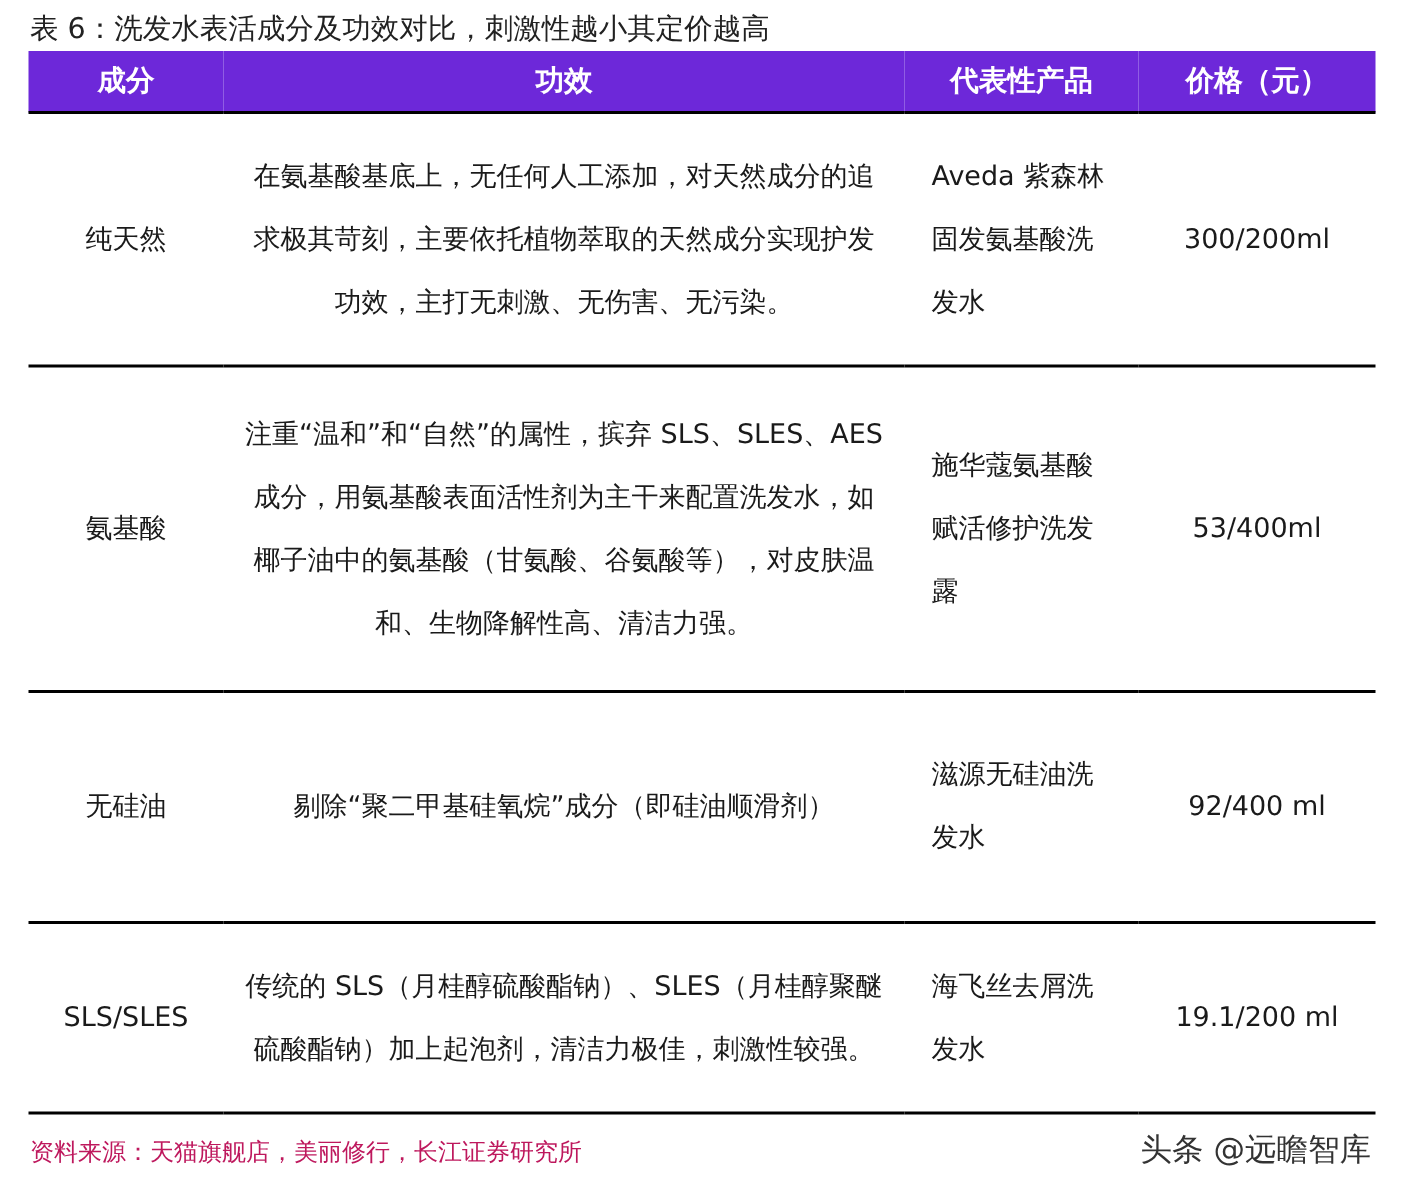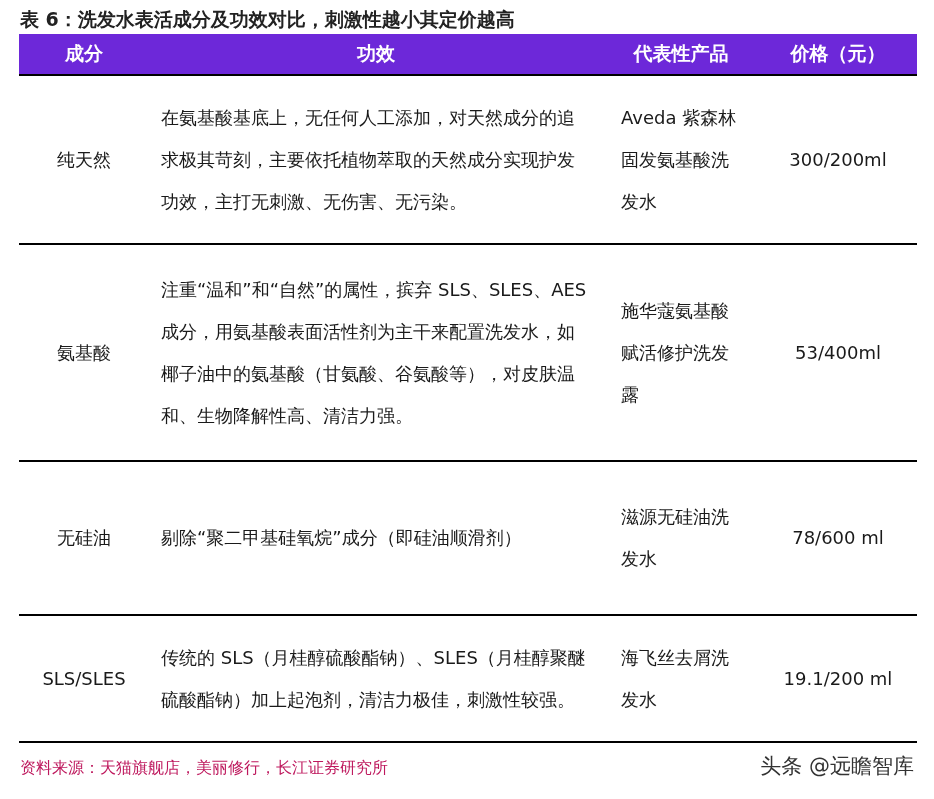--- a/index.html
+++ b/index.html
@@ -5,38 +5,37 @@
   html, body { margin: 0; padding: 0; background: #ffffff; }
   body {
     width: 934px; height: 799px; position: relative; overflow: hidden;
     font-family: "DejaVu Sans", "Liberation Sans", sans-serif;
     color: #1a1a1a;
   }
   .title {
     position: absolute; left: 20px; top: 6px;
     font-size: 19px; line-height: 26px; color: #222;
     white-space: nowrap;
-    font-weight: bold;
   }
   table.main {
     position: absolute; left: 19px; top: 34px; width: 898px;
     border-collapse: collapse; table-layout: fixed;
   }
   table.main th {
     background: #6d28d9; color: #fff; font-weight: bold;
     font-size: 19px; height: 40px; padding: 0; text-align: center;
     border-bottom: 2px solid #000;
   }
   table.main td {
     text-align: center; vertical-align: middle; padding: 0;
     font-size: 18px; line-height: 42px; color: #1a1a1a;
     border-bottom: 2px solid #000;
   }
   td.eff { padding: 0 6px; }
-  td.eff .txt { display: inline-block; width: 430px; text-align: left; }
+  td.eff .txt { display: inline-block; width: 430px; text-align: center; }
   td.prod .txt { display: inline-block; width: 120px; text-align: left; }
   tr.r1 td { height: 167px; }
   tr.r2 td { height: 215px; margin-top: 46px; }
   tr.r3 td { height: 152px; }
   tr.r4 td { height: 125px; }
   .source {
     position: absolute; left: 20px; top: 758px;
     font-size: 16px; color: #be185d; white-space: nowrap;
   }
   .watermark {
@@ -74,21 +73,21 @@
     <tr class="r2">
       <td>氨基酸</td>
       <td class="eff"><span class="txt">注重“温和”和“自然”的属性，摈弃 SLS、SLES、AES 成分，用氨基酸表面活性剂为主干来配置洗发水，如椰子油中的氨基酸（甘氨酸、谷氨酸等），对皮肤温和、生物降解性高、清洁力强。</span></td>
       <td class="prod"><span class="txt">施华蔻氨基酸赋活修护洗发露</span></td>
       <td>53/400ml</td>
     </tr>
     <tr class="r3">
       <td>无硅油</td>
       <td class="eff"><span class="txt">剔除“聚二甲基硅氧烷”成分（即硅油顺滑剂）</span></td>
       <td class="prod"><span class="txt">滋源无硅油洗发水</span></td>
-      <td>78/600 ml</td>
+      <td>92/400 ml</td>
     </tr>
     <tr class="r4">
       <td>SLS/SLES</td>
       <td class="eff"><span class="txt">传统的 SLS（月桂醇硫酸酯钠）、SLES（月桂醇聚醚硫酸酯钠）加上起泡剂，清洁力极佳，刺激性较强。</span></td>
       <td class="prod"><span class="txt">海飞丝去屑洗发水</span></td>
       <td>19.1/200 ml</td>
     </tr>
   </tbody>
 </table>
 

